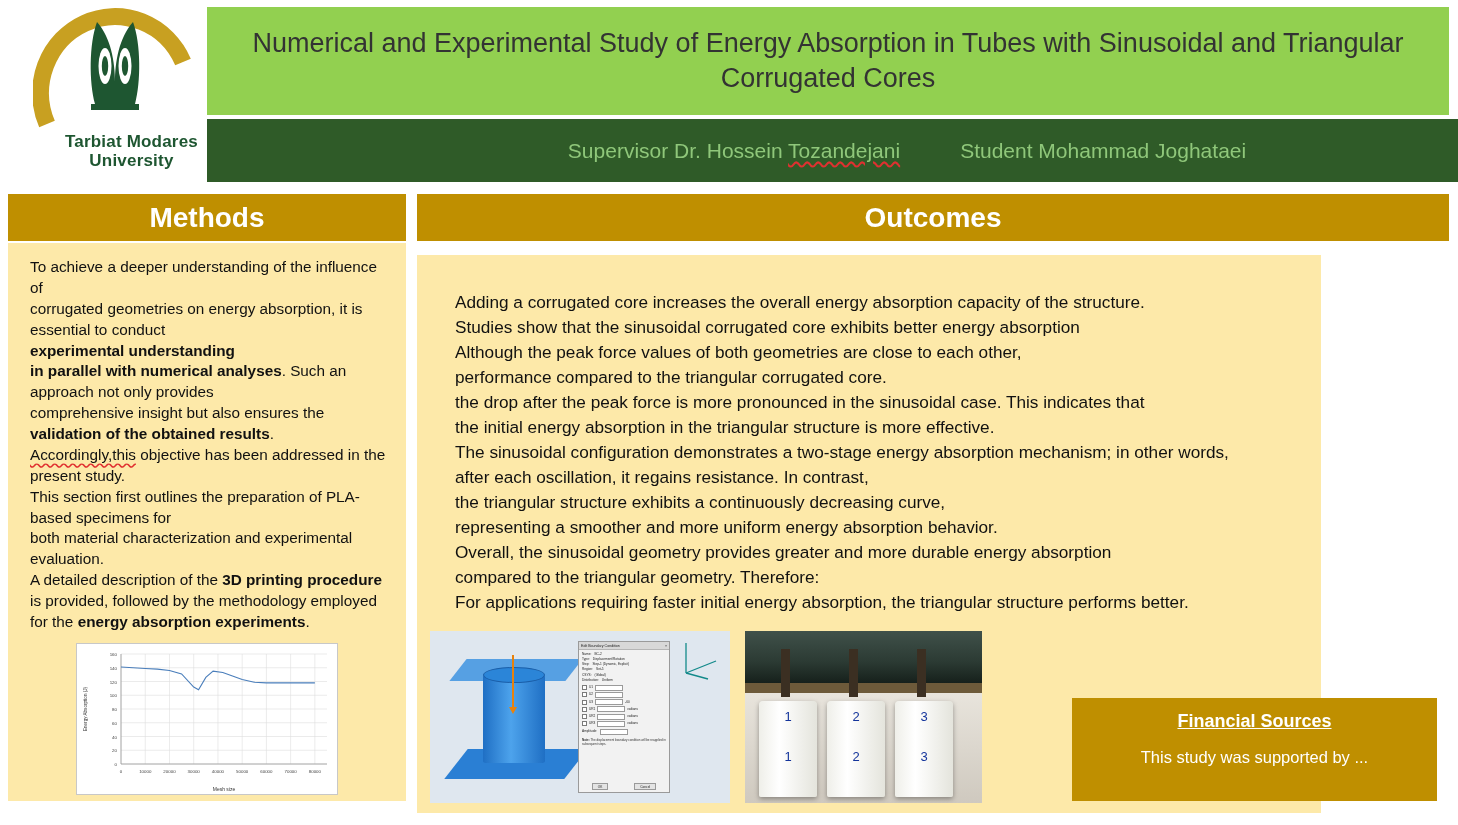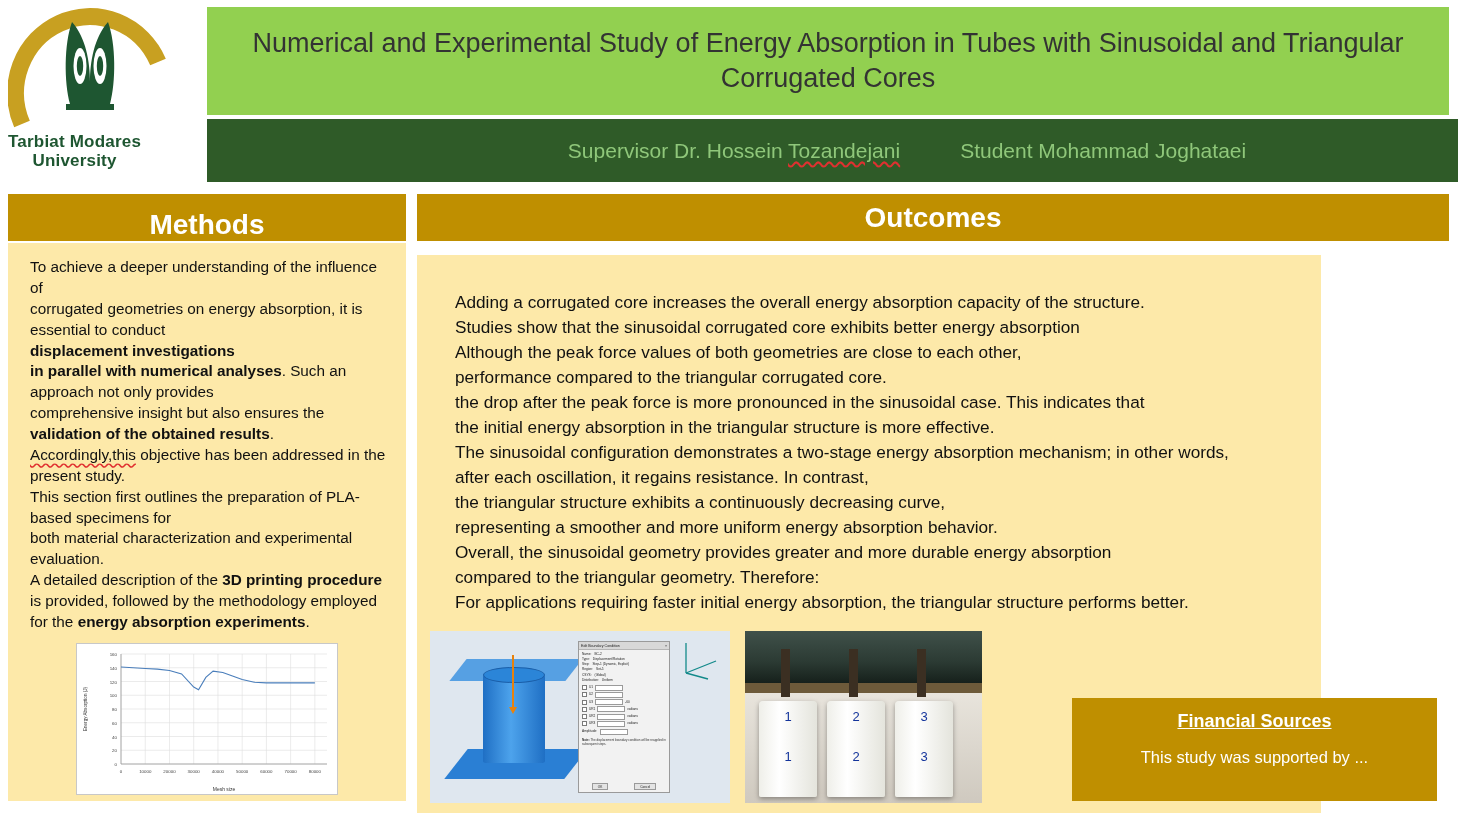--- a/index.html
+++ b/index.html
@@ -24,21 +24,21 @@
   }
 
   .logo-box {
     position: absolute;
     left: 8px;
     top: 4px;
     width: 190px;
     height: 178px;
     display: flex;
     flex-direction: column;
-    align-items: flex-start;
+    align-items: flex-end;
     justify-content: flex-start;
   }
   .logo-mark {
     width: 165px;
     height: 128px;
     position: relative;
   }
   .logo-text {
     text-align: center;
     font-weight: bold;
@@ -96,21 +96,21 @@
     background: #bf8f00;
     display: flex;
     align-items: center;
     justify-content: center;
   }
   .sec-header .sec-title {
     color: #ffffff;
     font-weight: bold;
     font-size: 28px;
   }
-  #methods-header { left: 8px;  top: 194px; width: 398px; height: 47px; align-items: flex-end; }
+  #methods-header { left: 8px;  top: 194px; width: 398px; height: 47px; }
   #outcomes-header { left: 417px; top: 194px; width: 1032px; height: 47px; }
 
   
   .panel {
     position: absolute;
     background: #fde9a9;
   }
   #methods-panel { left: 8px;  top: 243px; width: 398px; height: 558px; }
   #outcomes-panel { left: 417px; top: 255px; width: 904px; height: 558px; }
 
@@ -355,21 +355,21 @@
     <div class="sec-title">Methods</div>
   </div>
   <div class="sec-header" id="outcomes-header">
     <div class="sec-title">Outcomes</div>
   </div>
 
   <div class="panel" id="methods-panel">
     <div class="methods-text">
       <span>To achieve a deeper understanding of the influence of</span><br>
       <span> corrugated geometries on energy absorption, it is essential to conduct</span><br>
-      <b> displacement investigations</b><br>
+      <b> experimental understanding</b><br>
       <span> </span><b>in parallel with numerical analyses</b><span>. Such an approach not only provides</span><br>
       <span> comprehensive insight but also ensures the </span><br>
       <b>validation of the obtained results</b><span>. </span><br>
       <span class="misspelled">Accordingly,this</span><span> objective has been addressed in the present study.</span><br>
       <span>This section first outlines the preparation of PLA-based specimens for</span><br>
       <span> both material characterization and experimental evaluation.</span><br>
       <span>A detailed description of the </span><b>3D printing procedure</b><span> is provided, followed by the methodology employed</span><br>
       <span> for the </span><b>energy absorption experiments</b><span>.</span>
     </div>
 

